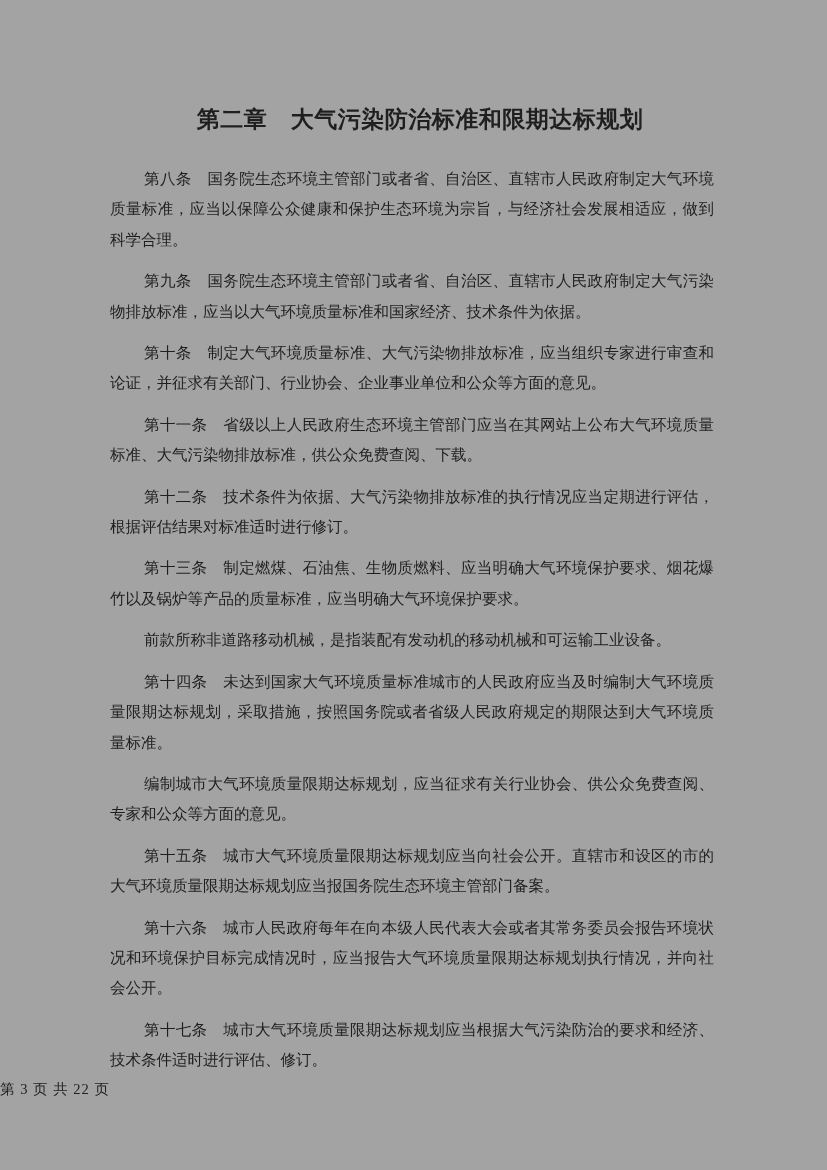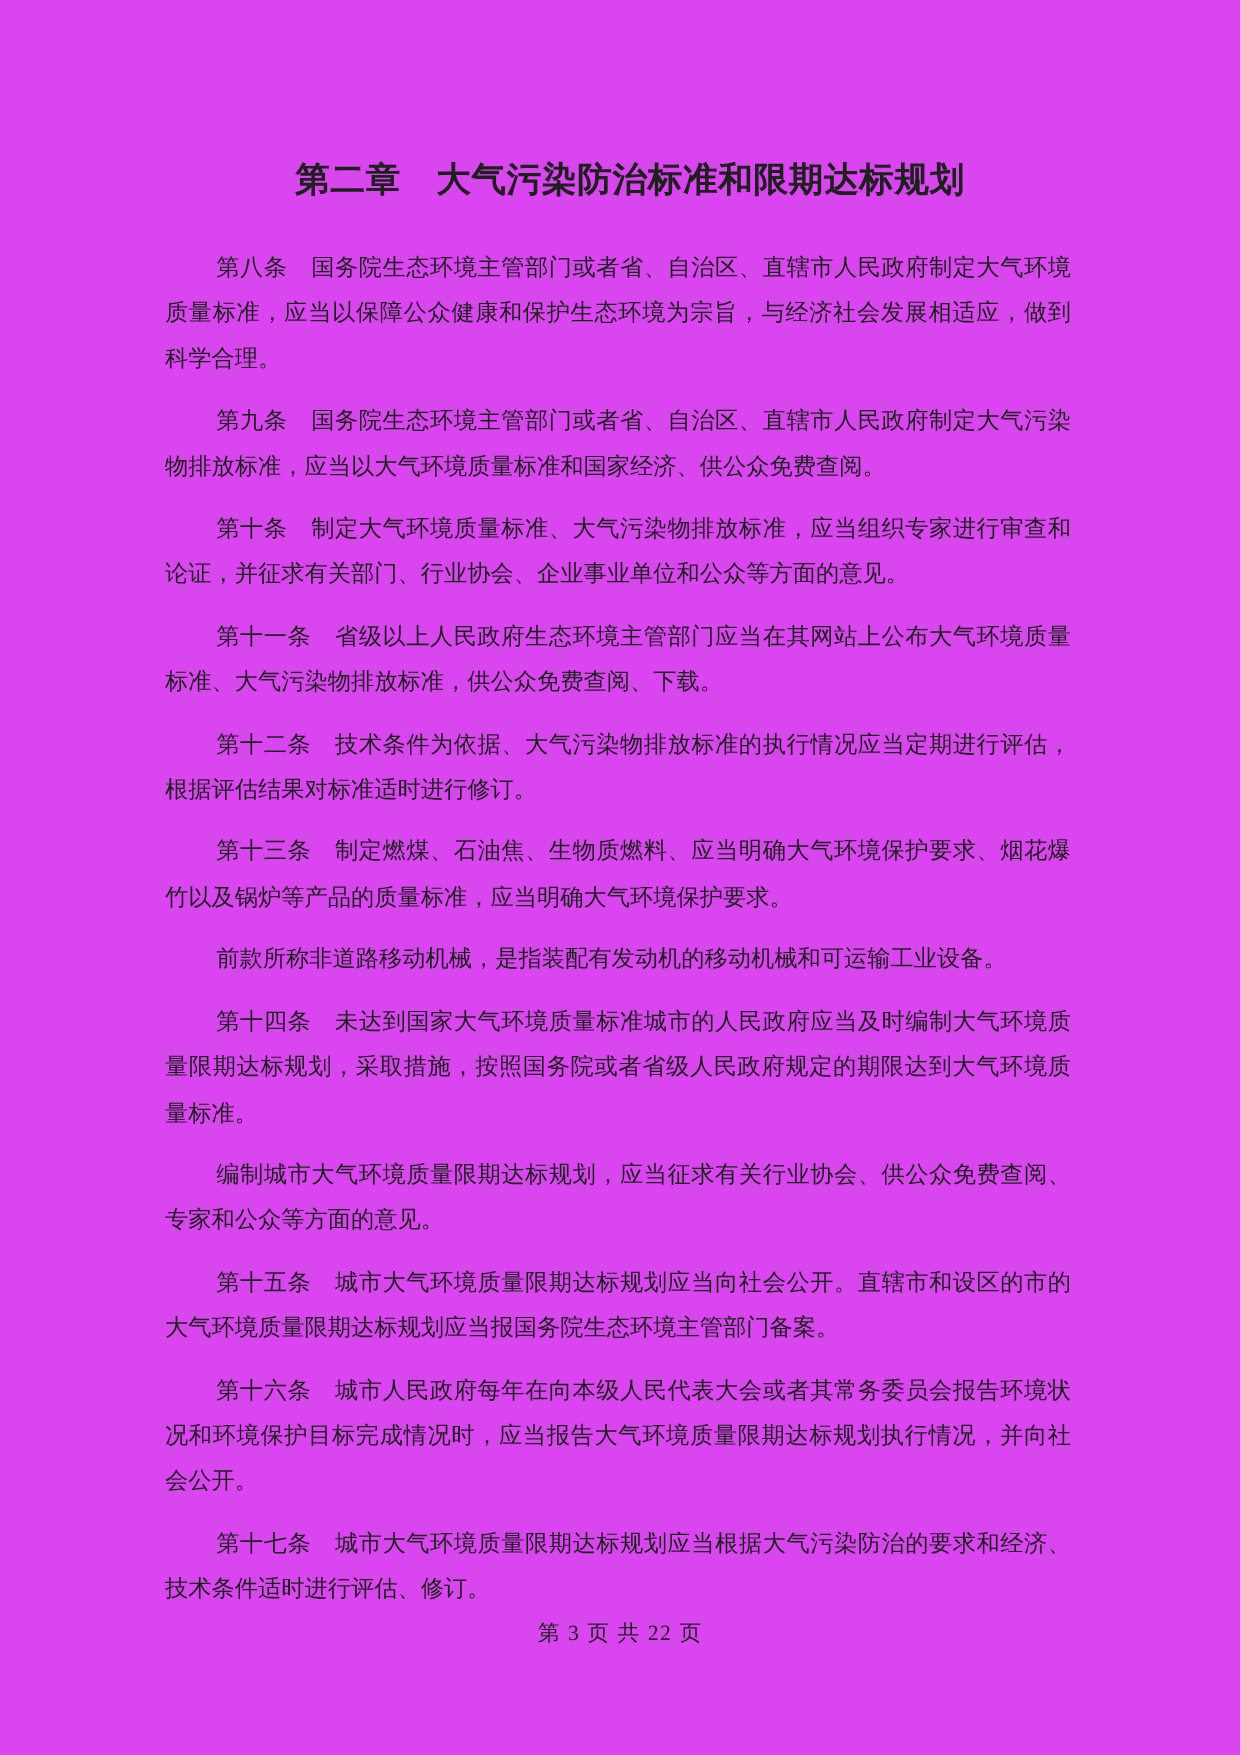--- a/index.html
+++ b/index.html
@@ -4,21 +4,21 @@
 <style>
   html, body {
     margin: 0;
     padding: 0;
     background: #ffffff;
   }
   .page {
     position: relative;
     width: 827px;
     height: 1170px;
-    background: #d946ef;
+    background: #a3a3a3;
     color: #1f1f1f;
     font-family: "Liberation Serif", "DejaVu Serif", serif;
     overflow: hidden;
   }
   .content {
     position: absolute;
     left: 110px;
     top: 103px;
     width: 620px;
   }
@@ -36,36 +36,36 @@
     line-height: 30.4px;
     text-align: justify;
     text-indent: 2.2em;
     word-break: break-all;
   }
   .footer {
     position: absolute;
     top: 1079px;
     left: 0;
     width: 100%;
-    text-align: center;
+    text-align: left;
     font-size: 14.5px;
     line-height: 20px;
     color: #1f1f1f;
     letter-spacing: 1px;
   }
 </style>
 </head>
 <body>
 
 <div class="page">
   <div class="content">
     <h1 class="doc-title">第二章　大气污染防治标准和限期达标规划</h1>
 
     <p class="para">第八条　国务院生态环境主管部门或者省、自治区、直辖市人民政府制定大气环境质量标准，应当以保障公众健康和保护生态环境为宗旨，与经济社会发展相适应，做到科学合理。</p>
-    <p class="para">第九条　国务院生态环境主管部门或者省、自治区、直辖市人民政府制定大气污染物排放标准，应当以大气环境质量标准和国家经济、供公众免费查阅。</p>
+    <p class="para">第九条　国务院生态环境主管部门或者省、自治区、直辖市人民政府制定大气污染物排放标准，应当以大气环境质量标准和国家经济、技术条件为依据。</p>
     <p class="para">第十条　制定大气环境质量标准、大气污染物排放标准，应当组织专家进行审查和论证，并征求有关部门、行业协会、企业事业单位和公众等方面的意见。</p>
     <p class="para">第十一条　省级以上人民政府生态环境主管部门应当在其网站上公布大气环境质量标准、大气污染物排放标准，供公众免费查阅、下载。</p>
     <p class="para">第十二条　技术条件为依据、大气污染物排放标准的执行情况应当定期进行评估，根据评估结果对标准适时进行修订。</p>
     <p class="para">第十三条　制定燃煤、石油焦、生物质燃料、应当明确大气环境保护要求、烟花爆竹以及锅炉等产品的质量标准，应当明确大气环境保护要求。</p>
     <p class="para">前款所称非道路移动机械，是指装配有发动机的移动机械和可运输工业设备。</p>
     <p class="para">第十四条　未达到国家大气环境质量标准城市的人民政府应当及时编制大气环境质量限期达标规划，采取措施，按照国务院或者省级人民政府规定的期限达到大气环境质量标准。</p>
     <p class="para">编制城市大气环境质量限期达标规划，应当征求有关行业协会、供公众免费查阅、专家和公众等方面的意见。</p>
     <p class="para">第十五条　城市大气环境质量限期达标规划应当向社会公开。直辖市和设区的市的大气环境质量限期达标规划应当报国务院生态环境主管部门备案。</p>
     <p class="para">第十六条　城市人民政府每年在向本级人民代表大会或者其常务委员会报告环境状况和环境保护目标完成情况时，应当报告大气环境质量限期达标规划执行情况，并向社会公开。</p>
     <p class="para">第十七条　城市大气环境质量限期达标规划应当根据大气污染防治的要求和经济、技术条件适时进行评估、修订。</p>

